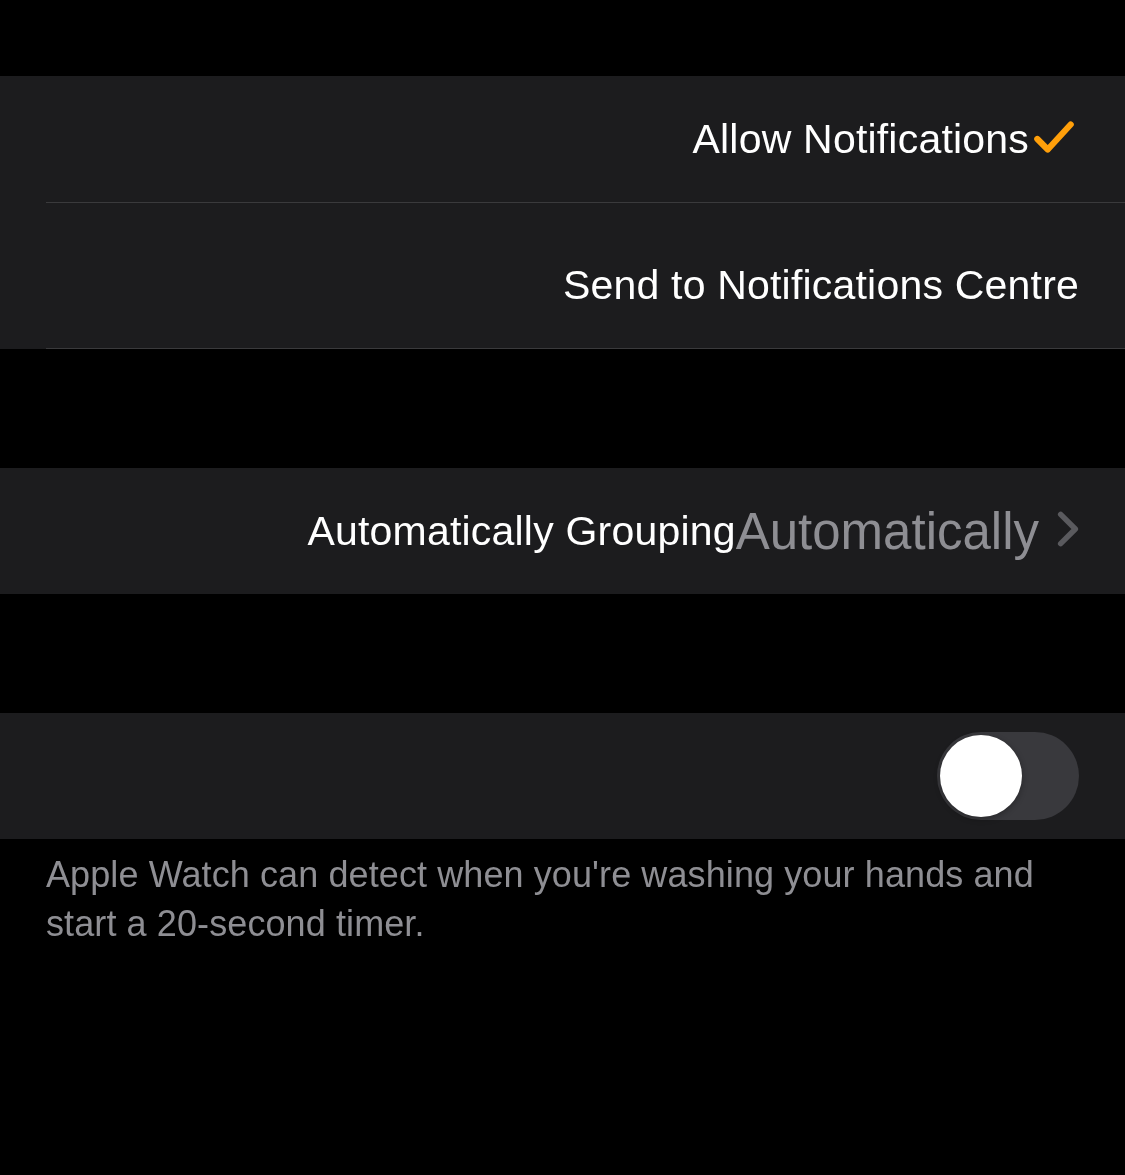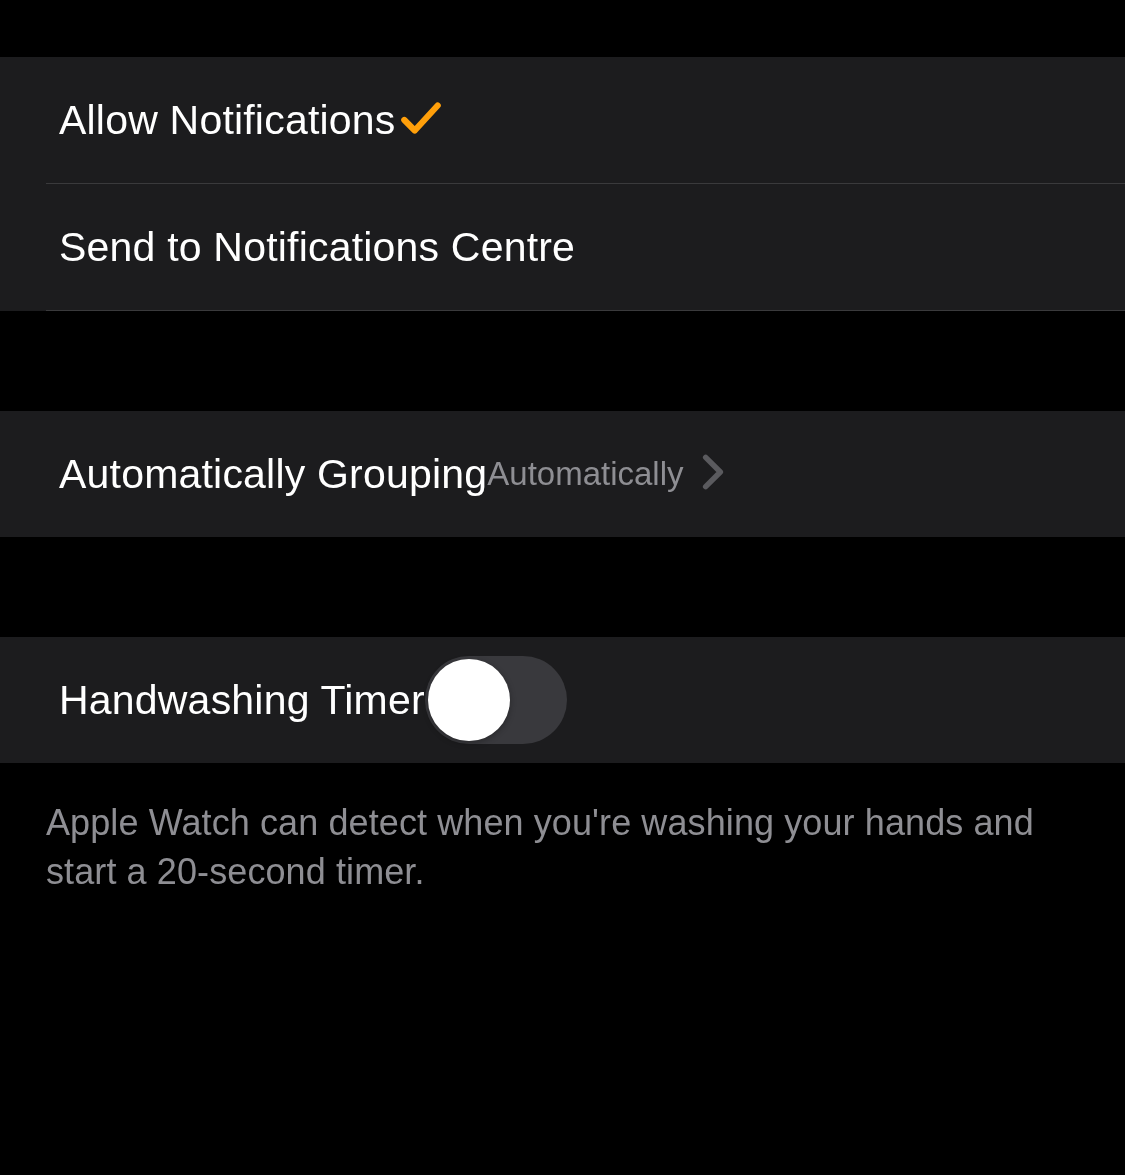--- a/index.html
+++ b/index.html
@@ -18,24 +18,25 @@
     .spacer-top {
       height: 57px;
       background: #000;
     }
     .group {
       background: #1c1c1e;
     }
     .row {
       display: flex;
       align-items: center;
-      justify-content: flex-start;
-      padding: 0 46px 0 59px;
+      justify-content: flex-end;
+      padding: 0 46px 0 46px;
       height: 126px;
       position: relative;
+      margin-top: 19px;
     }
     .row-label {
       font-size: 41px;
       font-weight: 400;
       letter-spacing: 0.2px;
       color: #fff;
     }
     .divider {
       height: 1px;
       background: #3a3a3c;
@@ -46,21 +47,21 @@
     }
     .check-icon svg {
       width: 50px;
       height: 50px;
     }
     .section-gap {
       height: 100px;
       background: #000;
     }
     .row-value {
-      font-size: 33px;
+      font-size: 51px;
       color: #8e8e93;
       margin-right: 18px;
     }
     .row-right {
       display: flex;
       align-items: center;
     }
     .chevron-icon {
       color: #5a5a5e;
     }
@@ -80,21 +81,21 @@
       width: 82px;
       height: 82px;
       background: #fff;
       border-radius: 50%;
       position: absolute;
       top: 3px;
       left: 3px;
       box-shadow: 0 2px 6px rgba(0,0,0,0.3);
     }
     .footer-text {
-      padding: 36px 46px 0 46px;
+      padding: 12px 46px 0 46px;
       font-size: 36px;
       line-height: 1.35;
       color: #8e8e93;
       letter-spacing: 0.1px;
     }
   </style>
 </head>
 <body>
 
 <div class="spacer-top"></div>
@@ -128,20 +129,19 @@
         </svg>
       </span>
     </div>
   </div>
 </div>
 
 <div class="section-gap"></div>
 
 <div class="group">
   <div class="row">
-    <span class="row-label">Handwashing Timer</span>
     <div class="toggle">
       <div class="toggle-knob"></div>
     </div>
   </div>
 </div>
 
 <div class="footer-text">Apple Watch can detect when you're washing your hands and start a 20-second timer.</div>
 
 </body></html>

